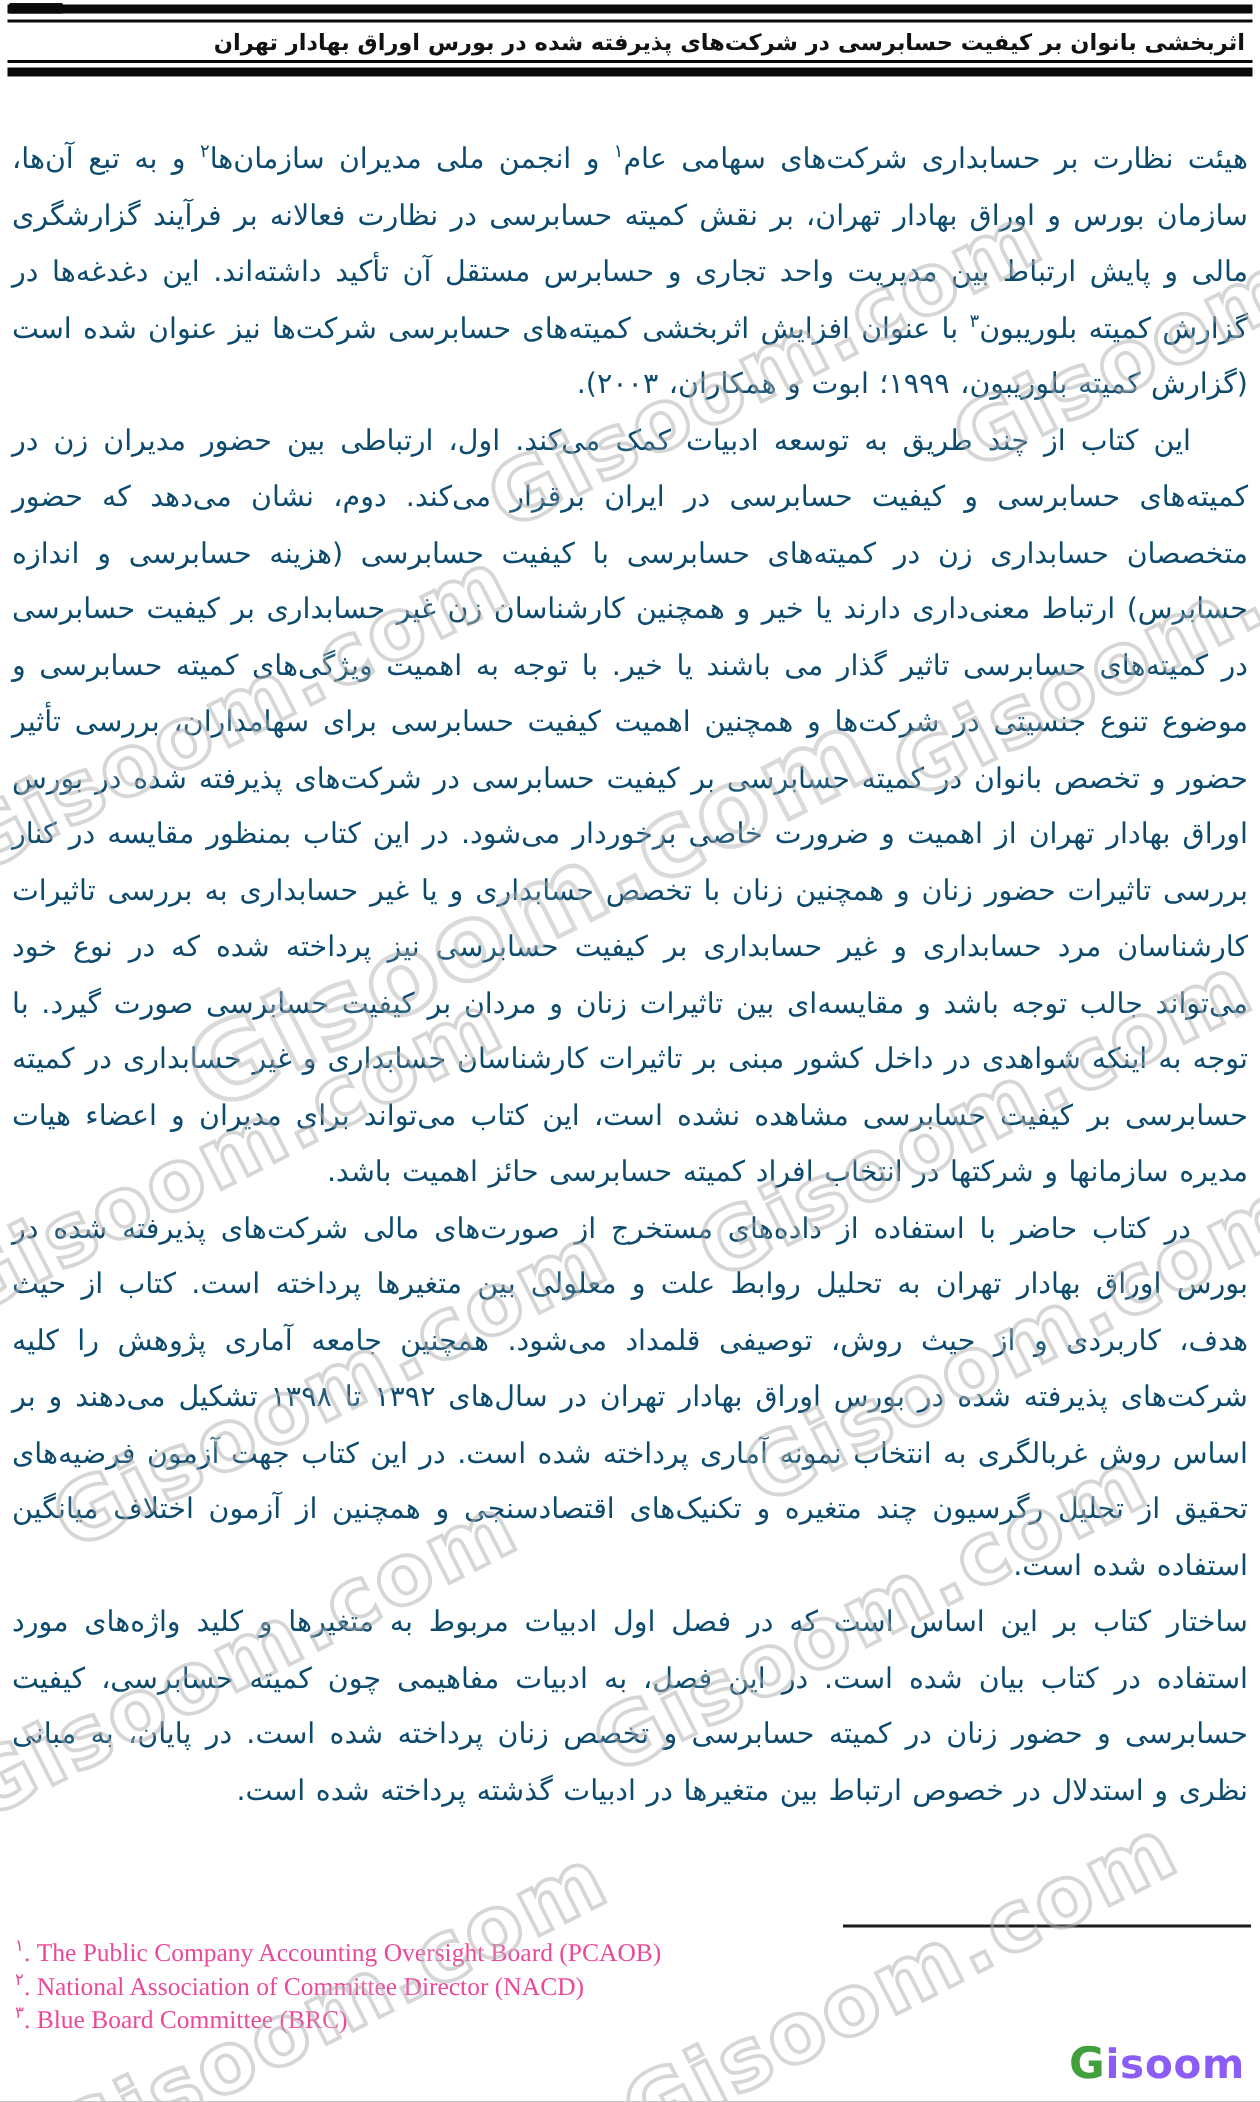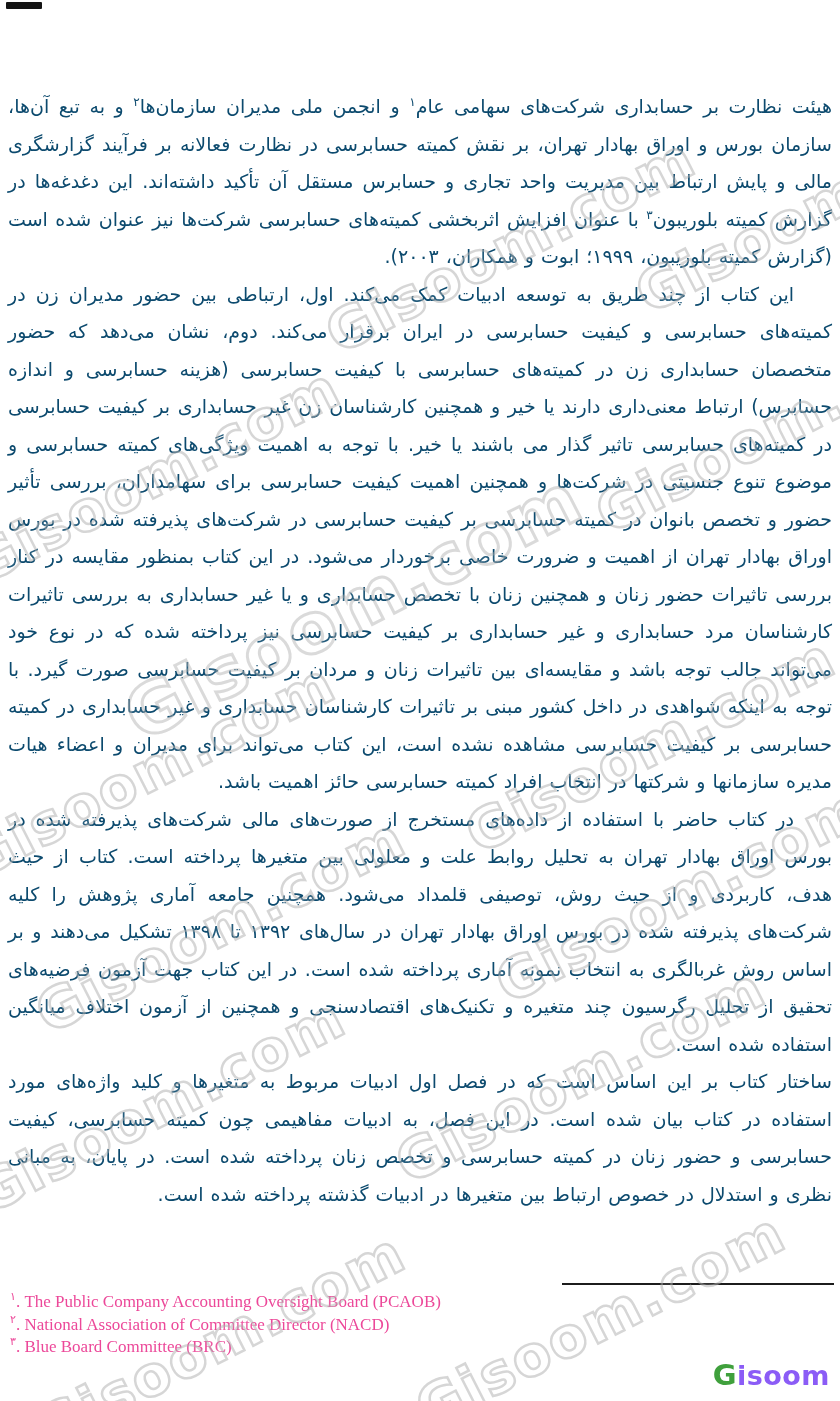--- a/index.html
+++ b/index.html
@@ -88,20 +88,27 @@
     <div class="wm" style="left:-30px; top:830px;">Gisoom.com</div>
     <div class="wm" style="left:470px; top:805px;">Gisoom.com</div>
     <div class="wm" style="left:40px; top:985px;">Gisoom.com</div>
     <div class="wm" style="left:500px; top:955px;">Gisoom.com</div>
     <div class="wm" style="left:-20px; top:1165px;">Gisoom.com</div>
     <div class="wm" style="left:400px; top:1135px;">Gisoom.com</div>
     <div class="wm" style="left:40px; top:1400px;">Gisoom.com</div>
     <div class="wm" style="left:420px; top:1380px;">Gisoom.com</div>
   </div>
 
+  <div class="header">
+    <div class="rule rule-thick-top"></div>
+    <div class="rule rule-thin-top"></div>
+    <div class="header-title">اثربخشی بانوان بر کیفیت حسابرسی در شرکت‌های پذیرفته شده در بورس اوراق بهادار تهران</div>
+    <div class="rule rule-thin-bottom"></div>
+    <div class="rule rule-thick-bottom"></div>
+  </div>
 
   <div class="body-text">
       <p class=""><span>هیئت نظارت بر حسابداری شرکت‌های سهامی عام</span><sup>۱</sup><span> و انجمن ملی مدیران سازمان‌ها</span><sup>۲</sup><span> و به تبع آن‌ها، سازمان بورس و اوراق بهادار تهران، بر نقش کمیته حسابرسی در نظارت فعالانه بر فرآیند گزارشگری مالی و پایش ارتباط بین مدیریت واحد تجاری و حسابرس مستقل آن تأکید داشته‌اند. این دغدغه‌ها در گزارش کمیته بلوریبون</span><sup>۳</sup><span> با عنوان افزایش اثربخشی کمیته‌های حسابرسی شرکت‌ها نیز عنوان شده است (گزارش کمیته بلوریبون، ۱۹۹۹؛ ابوت و همکاران، ۲۰۰۳).</span></p>
       <p class="indent"><span>این کتاب از چند طریق به توسعه ادبیات کمک می‌کند. اول، ارتباطی بین حضور مدیران زن در کمیته‌های حسابرسی و کیفیت حسابرسی در ایران برقرار می‌کند. دوم، نشان می‌دهد که حضور متخصصان حسابداری زن در کمیته‌های حسابرسی با کیفیت حسابرسی (هزینه حسابرسی و اندازه حسابرس) ارتباط معنی‌داری دارند یا خیر و همچنین کارشناسان زن غیر حسابداری بر کیفیت حسابرسی در کمیته‌های حسابرسی تاثیر گذار می باشند یا خیر. با توجه به اهمیت ویژگی‌های کمیته حسابرسی و موضوع تنوع جنسیتی در شرکت‌ها و همچنین اهمیت کیفیت حسابرسی برای سهامداران، بررسی تأثیر حضور و تخصص بانوان در کمیته حسابرسی بر کیفیت حسابرسی در شرکت‌های پذیرفته شده در بورس اوراق بهادار تهران از اهمیت و ضرورت خاصی برخوردار می‌شود. در این کتاب بمنظور مقایسه در کنار بررسی تاثیرات حضور زنان و همچنین زنان با تخصص حسابداری و یا غیر حسابداری به بررسی تاثیرات کارشناسان مرد حسابداری و غیر حسابداری بر کیفیت حسابرسی نیز پرداخته شده که در نوع خود می‌تواند جالب توجه باشد و مقایسه‌ای بین تاثیرات زنان و مردان بر کیفیت حسابرسی صورت گیرد. با توجه به اینکه شواهدی در داخل کشور مبنی بر تاثیرات کارشناسان حسابداری و غیر حسابداری در کمیته حسابرسی بر کیفیت حسابرسی مشاهده نشده است، این کتاب می‌تواند برای مدیران و اعضاء هیات مدیره سازمانها و شرکتها در انتخاب افراد کمیته حسابرسی حائز اهمیت باشد.</span></p>
       <p class="indent"><span>در کتاب حاضر با استفاده از داده‌های مستخرج از صورت‌های مالی شرکت‌های پذیرفته شده در بورس اوراق بهادار تهران به تحلیل روابط علت و معلولی بین متغیرها پرداخته است. کتاب از حیث هدف، کاربردی و از حیث روش، توصیفی قلمداد می‌شود. همچنین جامعه آماری پژوهش را کلیه شرکت‌های پذیرفته شده در بورس اوراق بهادار تهران در سال‌های ۱۳۹۲ تا ۱۳۹۸ تشکیل می‌دهند و بر اساس روش غربالگری به انتخاب نمونه آماری پرداخته شده است. در این کتاب جهت آزمون فرضیه‌های تحقیق از تحلیل رگرسیون چند متغیره و تکنیک‌های اقتصادسنجی و همچنین از آزمون اختلاف میانگین استفاده شده است.</span></p>
       <p class=""><span>ساختار کتاب بر این اساس است که در فصل اول ادبیات مربوط به متغیرها و کلید واژه‌های مورد استفاده در کتاب بیان شده است. در این فصل، به ادبیات مفاهیمی چون کمیته حسابرسی، کیفیت حسابرسی و حضور زنان در کمیته حسابرسی و تخصص زنان پرداخته شده است. در پایان، به مبانی نظری و استدلال در خصوص ارتباط بین متغیرها در ادبیات گذشته پرداخته شده است.</span></p>
     </div>
 
   <div class="footnote-sep"></div>
   <div class="footnotes">

